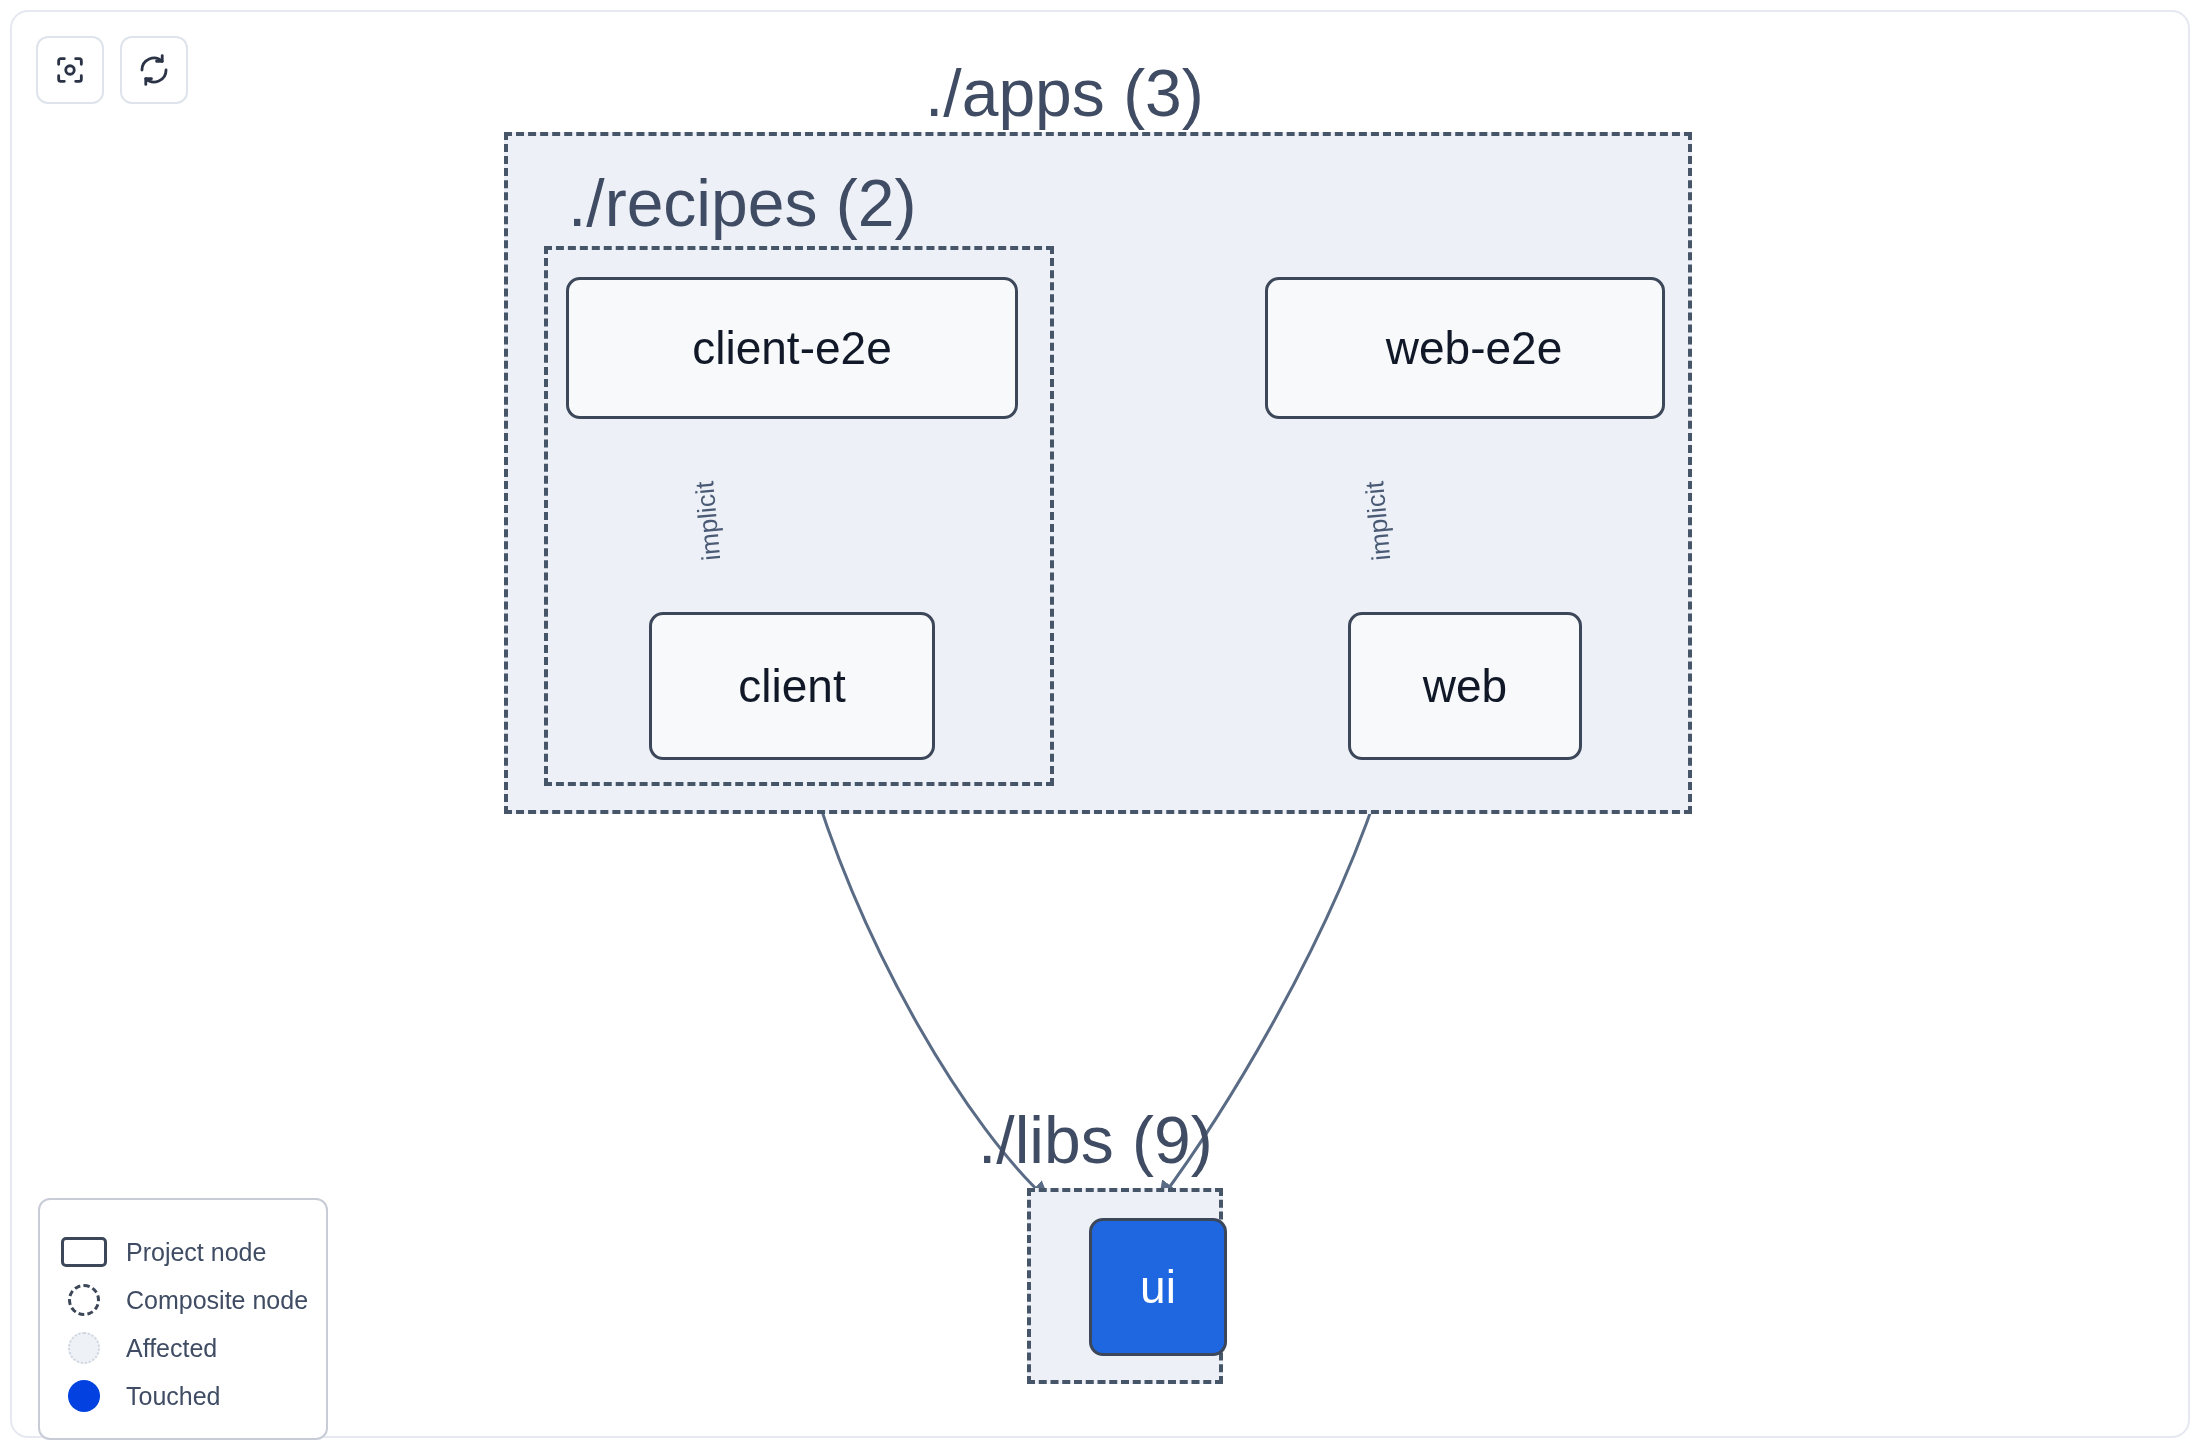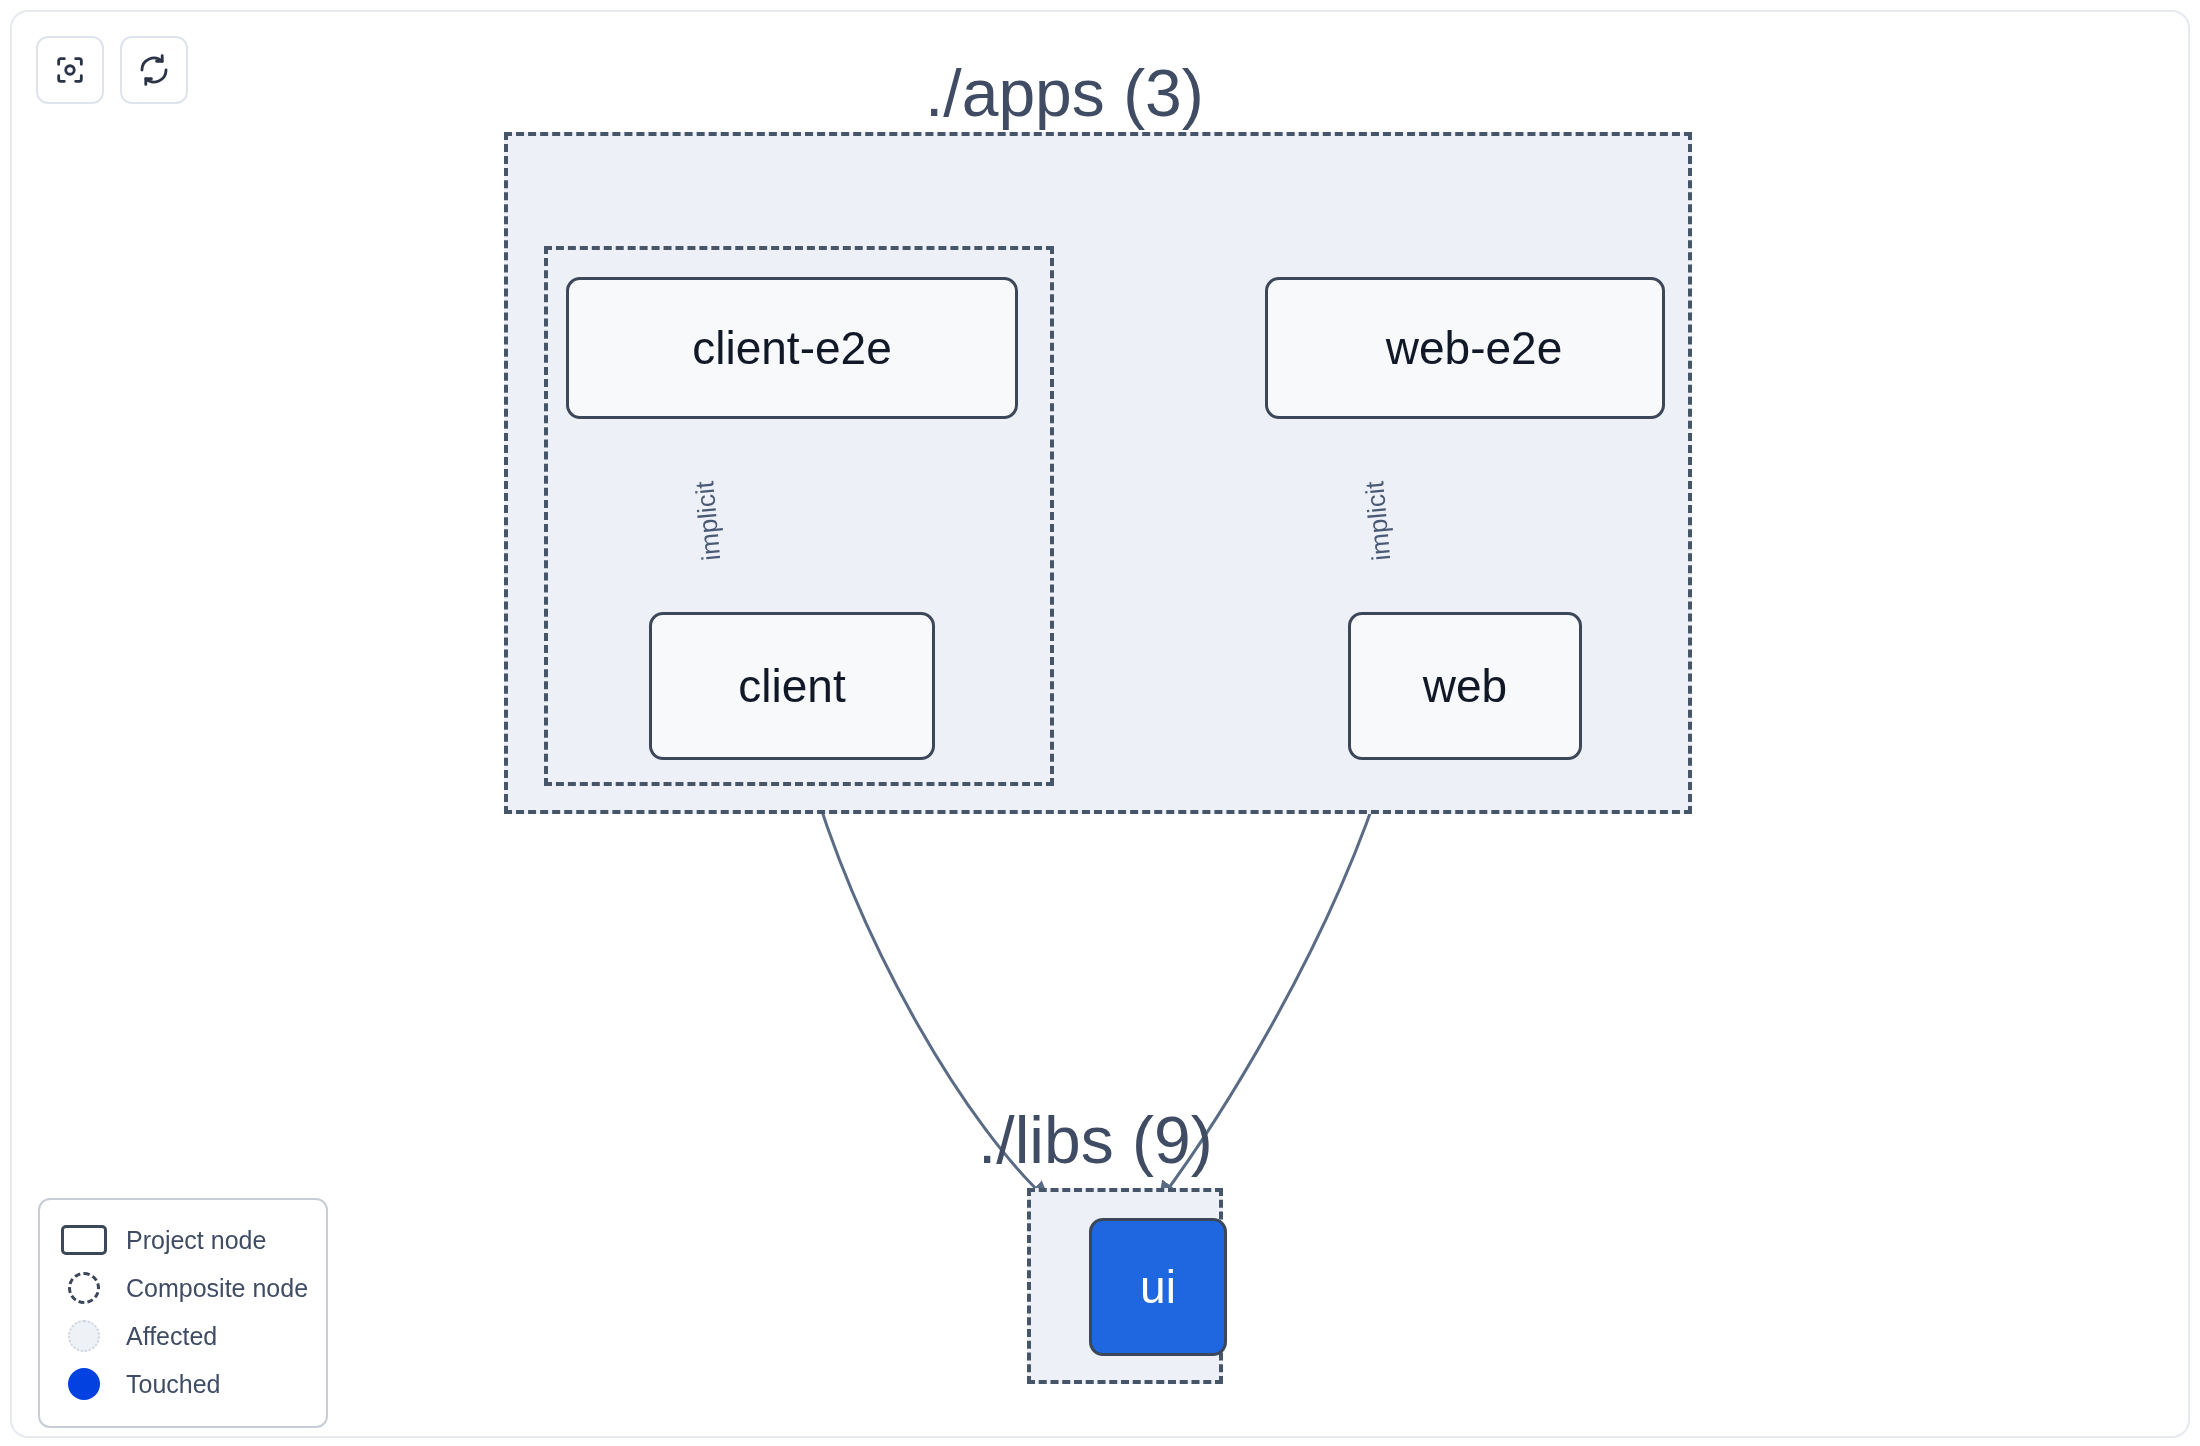--- a/index.html
+++ b/index.html
@@ -121,21 +121,21 @@
   
   .legend {
     position: absolute;
     left: 38px;
     top: 1198px;
     width: 290px;
     box-sizing: border-box;
     background: #ffffff;
     border: 2px solid #c7ccd6;
     border-radius: 12px;
-    padding: 16px 18px 18px 18px;
+    padding: 28px 18px 18px 18px;
     z-index: 45;
   }
   .legend-row {
     display: flex;
     align-items: center;
     height: 48px;
     gap: 16px;
   }
   .legend-swatch {
     width: 52px;
@@ -220,20 +220,21 @@
 
     <path d="M 806 760 C 860 950 970 1130 1048 1200" fill="none" stroke="#5a6b85" stroke-width="3" marker-end="url(#arrow)"></path>
 
     <path d="M 1388 760 C 1330 950 1212 1130 1160 1200" fill="none" stroke="#5a6b85" stroke-width="3" marker-end="url(#arrow)"></path>
   </svg>
 
   <div class="group-box" style="left:504px; top:132px; width:1188px; height:682px;"></div>
   <div class="group-label" style="left:925px; top:60px;">./apps (3)</div>
 
   <div class="group-box" style="left:544px; top:246px; width:510px; height:540px;"></div>
+  <div class="group-label" style="left:568px; top:170px;">./recipes (2)</div>
 
   <div class="group-box" style="left:1027px; top:1188px; width:196px; height:196px;"></div>
   <div class="group-label" style="left:978px; top:1107px;">./libs (9)</div>
 
   <div class="node" style="left:566px; top:277px; width:452px; height:142px;">client-e2e</div>
 
   <div class="node" style="left:1265px; top:277px; width:400px; height:142px;padding-left:18px;">web-e2e</div>
 
   <div class="node" style="left:1348px; top:612px; width:234px; height:148px;">web</div>
 

